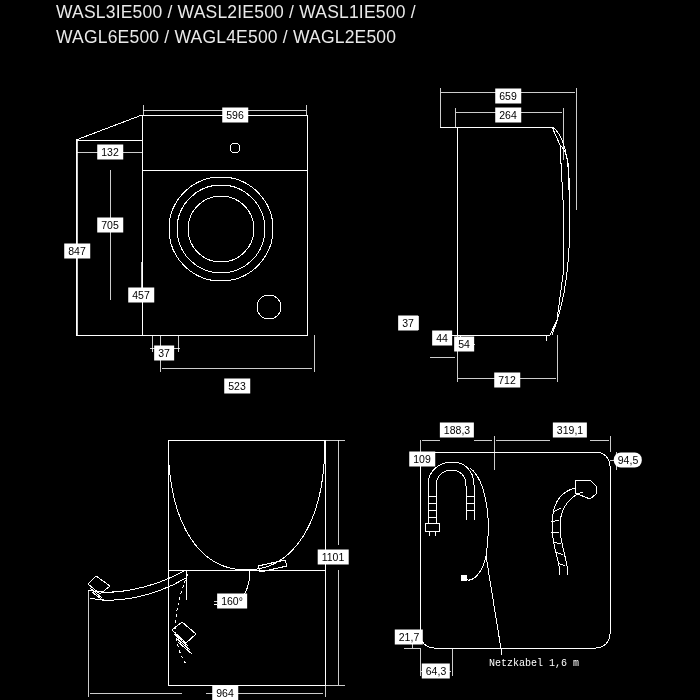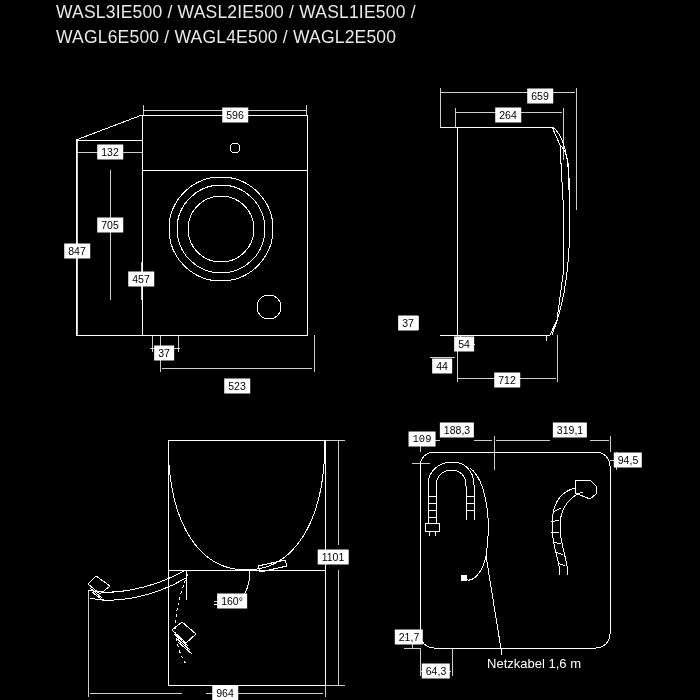--- a/index.html
+++ b/index.html
@@ -47,24 +47,25 @@
     line-height: 13px;
     padding: 1px 4px 1px 4px;
     font-family: "Liberation Sans", sans-serif;
     white-space: nowrap;
     transform: translate(-50%, -50%);
     letter-spacing: 0px;
   }
   .cap {
     position: absolute;
     color: #ffffff;
-    font-size: 13px;
+    font-size: 10px;
     line-height: 13px;
     white-space: nowrap;
     transform: translate(-50%, -50%);
+    font-family: Liberation Mono, monospace;
   }
 </style>
 </head>
 <body>
 
 <div id="stage">
 
   <div class="title">WASL3IE500 / WASL2IE500 / WASL1IE500 /
 WAGL6E500 / WAGL4E500 / WAGL2E500</div>
 
@@ -250,37 +251,37 @@
         <line x1="421" y1="671" x2="428" y2="671"></line>
         <line x1="446" y1="671" x2="451" y2="671"></line>
       </g>
     </g>
   </svg>
 
   <div class="dim" style="left:235px; top:115px;">596</div>
   <div class="dim" style="left:110px; top:152px;">132</div>
   <div class="dim" style="left:110px; top:225px;">705</div>
   <div class="dim" style="left:77px; top:251px;">847</div>
-  <div class="dim" style="left:141px; top:279px;">457</div>
+  <div class="dim" style="left:141px; top:295px;">457</div>
   <div class="dim" style="left:164px; top:353px;">37</div>
   <div class="dim" style="left:237px; top:370px;margin-top:16px;">523</div>
 
-  <div class="dim" style="left:508px; top:96px;margin-left:32px;">659</div>
+  <div class="dim" style="left:508px; top:96px;">659</div>
   <div class="dim" style="left:508px; top:115px;">264</div>
   <div class="dim" style="left:408px; top:323px;">37</div>
   <div class="dim" style="left:464px; top:344px;">54</div>
-  <div class="dim" style="left:442px; top:366px;">44</div>
+  <div class="dim" style="left:442px; top:338px;">44</div>
   <div class="dim" style="left:507px; top:380px;">712</div>
 
   <div class="dim" style="left:333px; top:557px;">1101</div>
   <div class="dim" style="left:232px; top:601px;">160°</div>
   <div class="dim" style="left:193px; top:693px;margin-left:32px;">964</div>
 
   <div class="dim" style="left:457px; top:430px;">188,3</div>
   <div class="dim" style="left:570px; top:430px;">319,1</div>
-  <div class="dim" style="left:422px; top:439px;font-family:Liberation Mono, monospace;">109</div>
-  <div class="dim" style="left:628px; top:460px;">94,5</div>
+  <div class="dim" style="left:422px; top:459px;">109</div>
+  <div class="dim" style="left:628px; top:460px;border-radius:7px;">94,5</div>
   <div class="dim" style="left:409px; top:637px;">21,7</div>
   <div class="dim" style="left:436px; top:671px;">64,3</div>
 
   <div class="cap" style="left:534px; top:663px;">Netzkabel 1,6 m</div>
 
 </div>
 
 </body></html>

